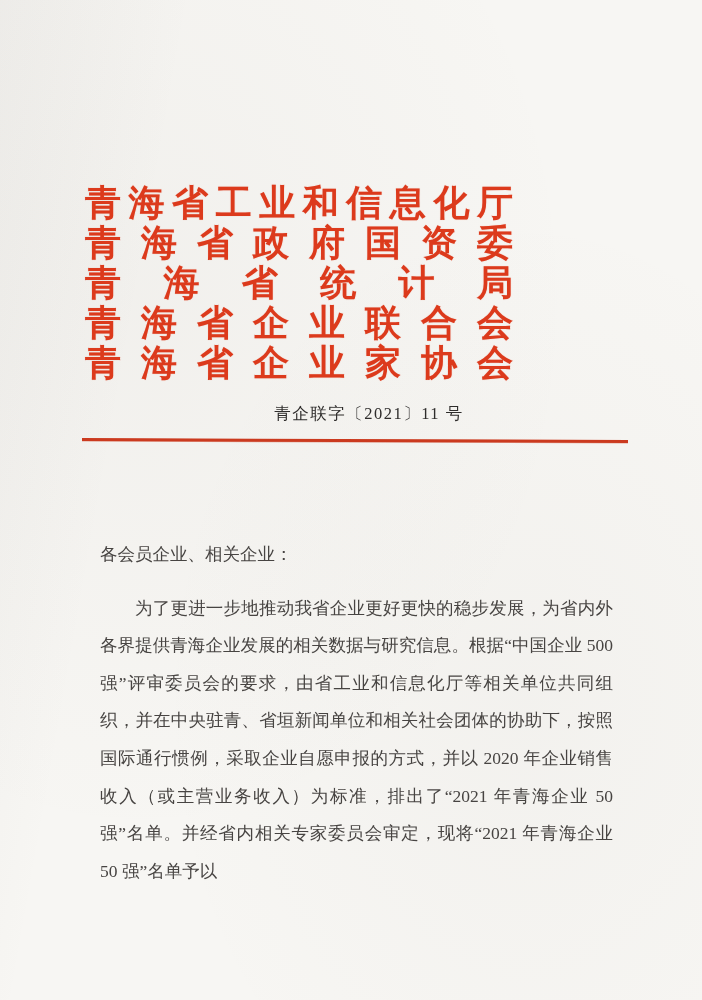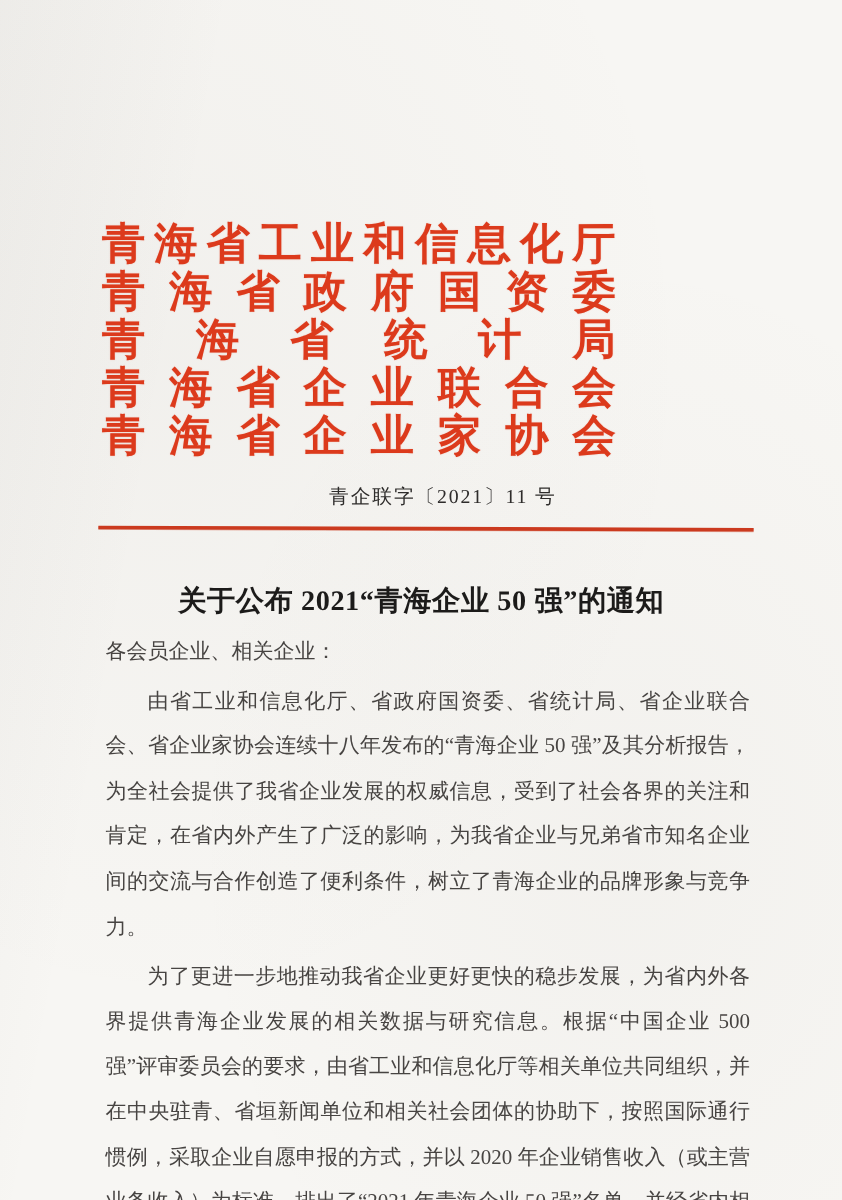--- a/index.html
+++ b/index.html
@@ -63,21 +63,21 @@
     color: #1c1b1a;
   }
 
   
   .doc-body {
     position: absolute; top: 520px; left: 84px; width: 545px;
     font-size: 17.5px; line-height: 37.6px;
     color: #474442;
     text-align: justify;
   }
-  .doc-body p { margin: 4px; }
+  .doc-body p { margin: 16px; }
   .para { text-indent: 2em; }
 </style>
 </head>
 <body>
 
 <div class="page">
 
   <div class="letterhead">
     <div class="org-line">
         <span>青</span>
@@ -129,21 +129,19 @@
         <span>协</span>
         <span>会</span>
       </div>
   </div>
 
 
   <div class="doc-number">青企联字〔2021〕11 号</div>
 
   <div class="red-rule"></div>
 
-  <h1 class="doc-title">关于公布 2021“青海企业 50 强”的通知</h1>
 
   <div class="doc-body">
     <p class="salutation">各会员企业、相关企业：</p>
-    <p class="para">由省工业和信息化厅、省政府国资委、省统计局、省企业联合会、省企业家协会连续十八年发布的“青海企业 50 强”及其分析报告，为全社会提供了我省企业发展的权威信息，受到了社会各界的关注和肯定，在省内外产生了广泛的影响，为我省企业与兄弟省市知名企业间的交流与合作创造了便利条件，树立了青海企业的品牌形象与竞争力。</p>
     <p class="para">为了更进一步地推动我省企业更好更快的稳步发展，为省内外各界提供青海企业发展的相关数据与研究信息。根据“中国企业 500 强”评审委员会的要求，由省工业和信息化厅等相关单位共同组织，并在中央驻青、省垣新闻单位和相关社会团体的协助下，按照国际通行惯例，采取企业自愿申报的方式，并以 2020 年企业销售收入（或主营业务收入）为标准，排出了“2021 年青海企业 50 强”名单。并经省内相关专家委员会审定，现将“2021 年青海企业 50 强”名单予以</p>
   </div>
 
 </div>
 
 </body></html>

